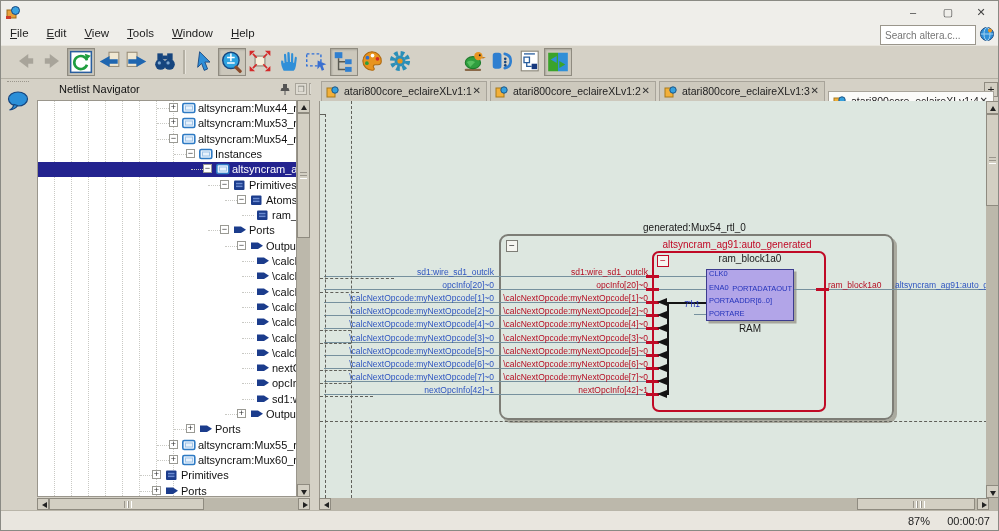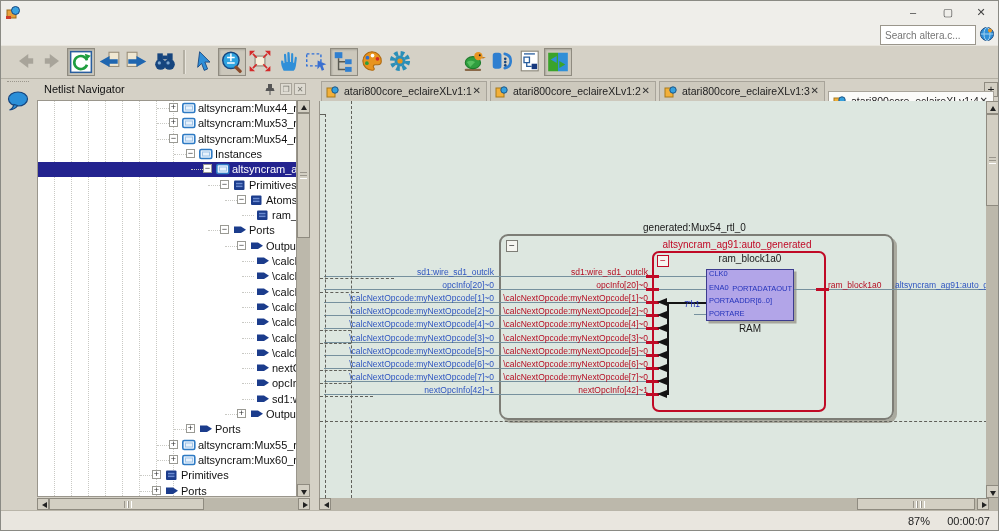--- a/index.html
+++ b/index.html
@@ -20,21 +20,21 @@
   .tb{display:inline-block;vertical-align:top;width:28px;height:28px;margin-top:2px;text-align:center;padding-top:1px;box-sizing:border-box;}
   .tb.pressed{background:#ccc8bc;border:1px solid #8f8b80;box-shadow:inset 1px 1px 2px rgba(0,0,0,.18);}
   .tb-sep{display:inline-block;vertical-align:top;width:2px;height:24px;margin:4px 4px 0 4px;background:#b4b0a4;border-right:1px solid #e8e5dd;}
   .tb-gap{display:inline-block;width:46px;height:10px;}
   #page-ctl{position:absolute;right:8px;top:52px;font-size:11px;color:#222;}
   #page-spin{display:inline-block;background:#fcfcfa;border:1px solid #9a968c;padding:2px 16px 2px 8px;position:relative;font-size:11px;color:#111;min-width:36px;}
   .spin-arrows{position:absolute;right:2px;top:2px;font-size:5px;color:#333;line-height:5px;}
   
   #leftstrip{position:absolute;left:0;top:78px;width:35px;height:431px;background:#d5d1c6;border-right:1px solid #c2beb2;}
   #panel{position:absolute;left:35px;top:78px;width:275px;height:431px;background:#d5d1c6;}
-  #panel-header{position:absolute;left:1px;top:2px;width:273px;height:18px;background:#d5d1c6;}
+  #panel-header{position:absolute;left:16px;top:2px;width:273px;height:18px;background:#d5d1c6;}
   #panel-title{position:absolute;left:7px;top:2px;font-size:11px;color:#111;}
   .ph-btn{position:absolute;top:2px;width:12px;height:12px;border:1px solid #a8a49a;background:#dedbd2;color:#7a7a72;
           font-size:8px;line-height:11px;text-align:center;box-sizing:border-box;}
   #tree{position:absolute;left:1px;top:21px;width:260px;height:397px;background:#fff;border:1px solid #9a968c;overflow:hidden;box-sizing:border-box;}
   .guide{position:absolute;top:0;bottom:0;width:1px;border-left:1px dotted #c9c9c4;}
   .trow{position:absolute;left:0;width:430px;height:15px;font-size:11px;color:#111;white-space:nowrap;}
   .trow.sel .tlabel{color:#fff;}
   .selband{position:absolute;left:0;height:15px;background:#23238f;}
   .texp{position:absolute;width:9px;height:9px;top:2px;border:1px solid #9a9a94;background:#fff;font-size:9px;line-height:7px;text-align:center;color:#333;box-sizing:border-box;}
   .ticon{position:absolute;top:1px;width:14px;height:12px;}
@@ -90,20 +90,21 @@
           <circle cx="10.5" cy="6.5" r="4" fill="#3aa3e0" stroke="#16457e"></circle>
           <rect x="1" y="12" width="5" height="3" fill="#cc3a2a"></rect>
         </svg>
     </span>
     <span class="winctl" style="right:70px;">–</span>
     <span class="winctl" style="right:35px;">▢</span>
     <span class="winctl" style="right:2px;">✕</span>
   </div>
 
   <div id="menubar">
+    <span id="menu-items"><span class="menu-item"><u>F</u>ile</span><span class="menu-item"><u>E</u>dit</span><span class="menu-item"><u>V</u>iew</span><span class="menu-item"><u>T</u>ools</span><span class="menu-item"><u>W</u>indow</span><span class="menu-item"><u>H</u>elp</span></span>
     <input id="searchbox" readonly="" placeholder="Search altera.c..." style="">
     <span class="abs" style="right:3px;top:3px;">
       <svg width="16" height="16">
           <circle cx="8" cy="8" r="6.5" fill="#2f8fd8" stroke="#16457e"></circle>
           <ellipse cx="8" cy="8" rx="3" ry="6.5" fill="none" stroke="#9fd0f0"></ellipse>
           <path d="M1.5 8 h13" stroke="#9fd0f0"></path>
           <circle cx="11" cy="4.5" r="2" fill="#e8941f"></circle>
         </svg>
     </span>
   </div>

